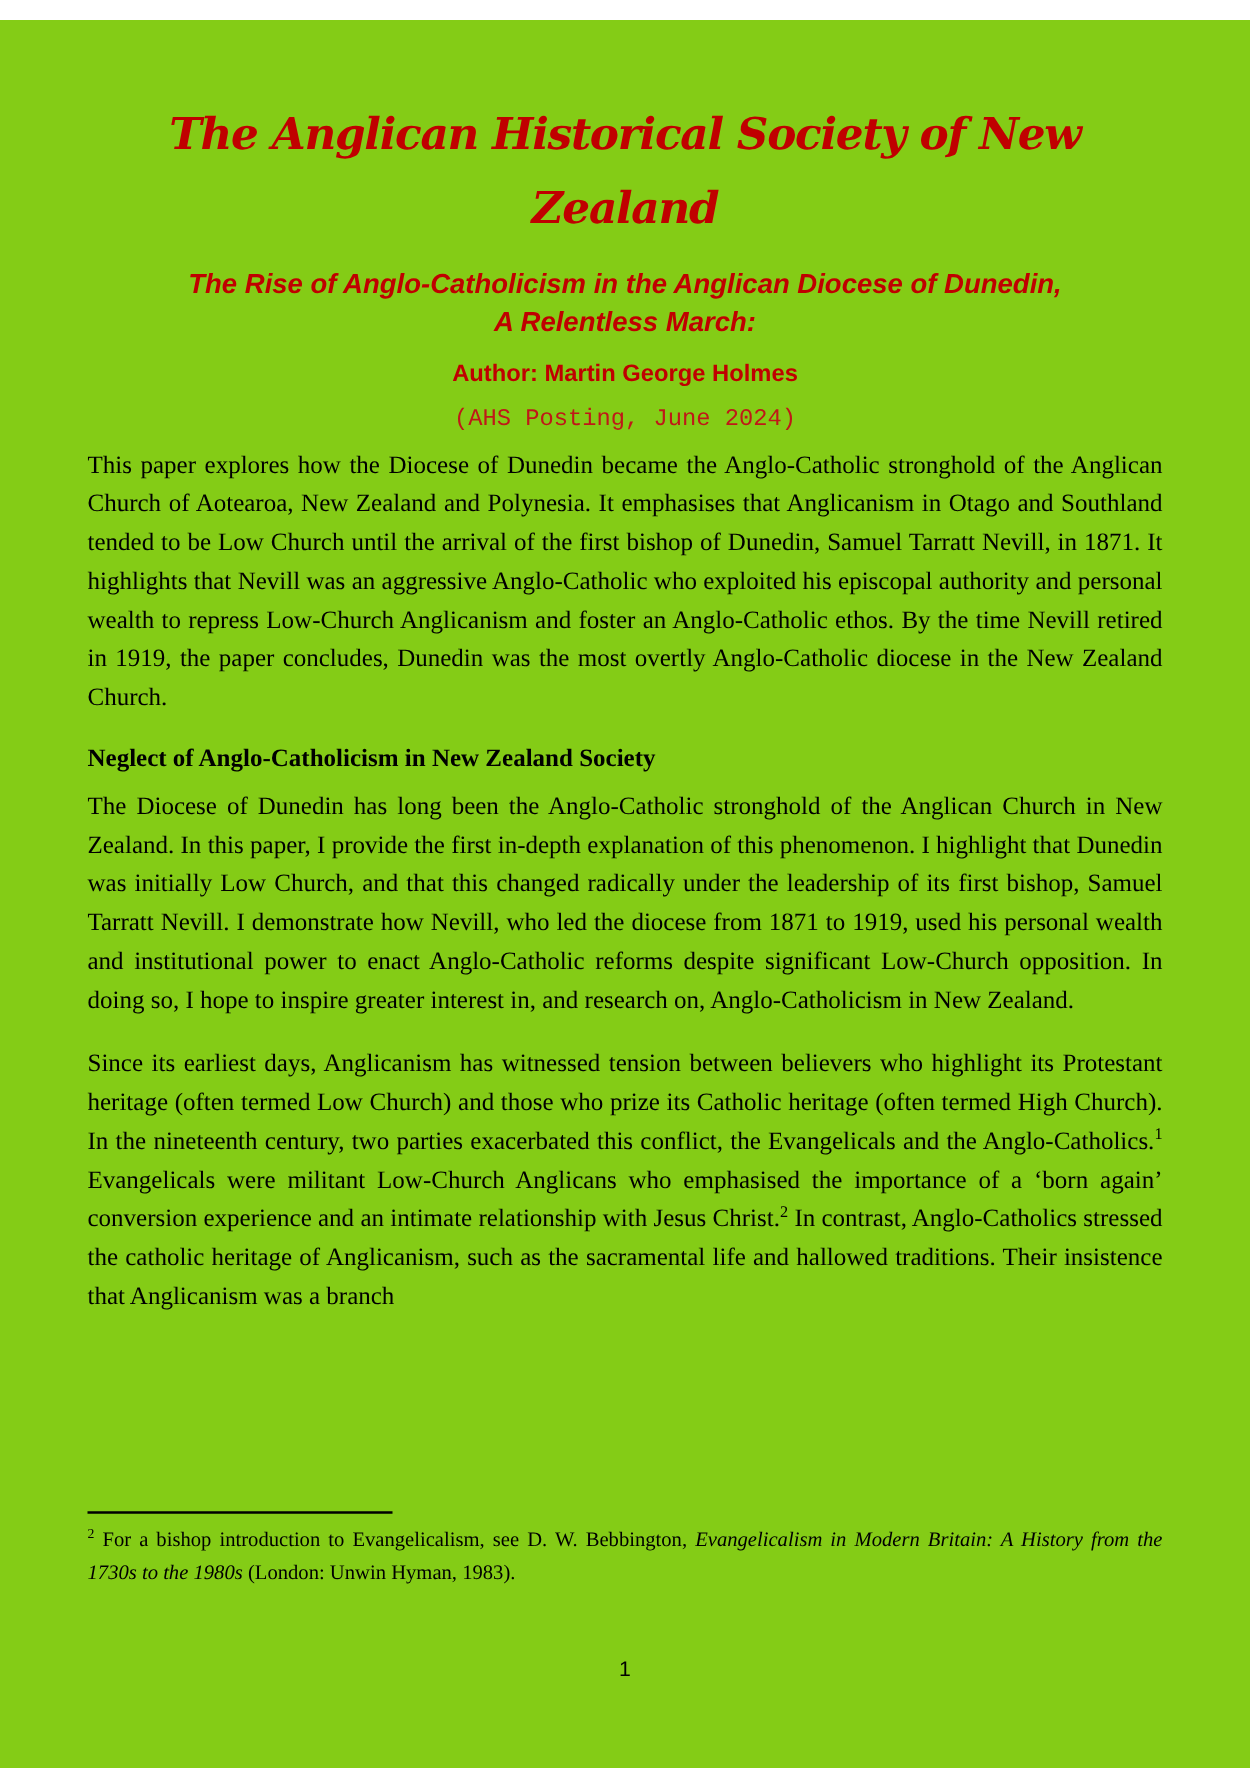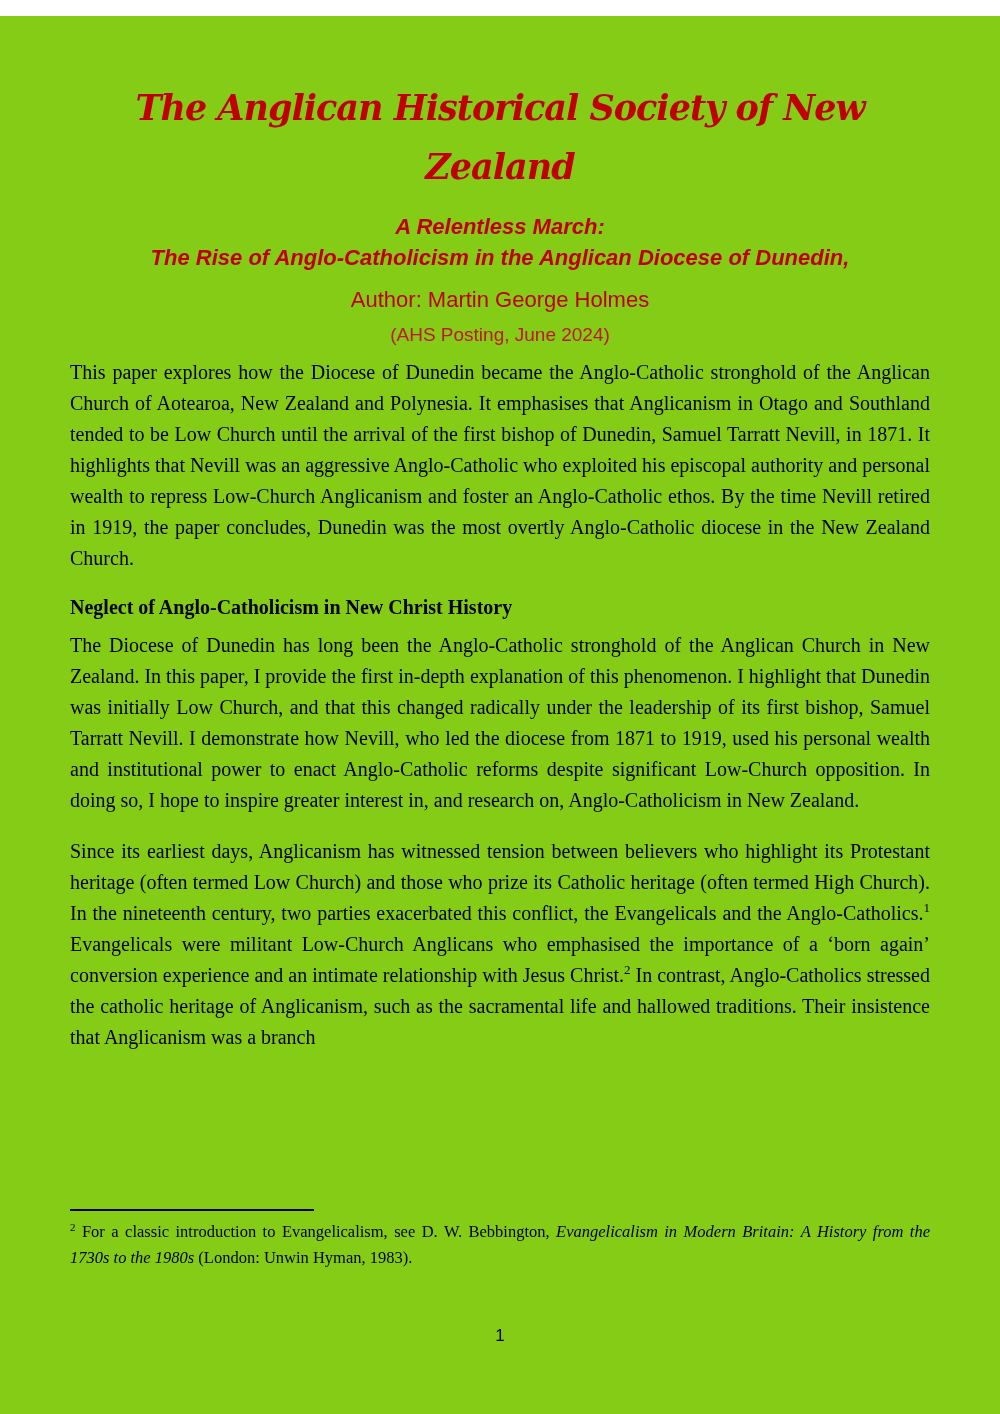--- a/index.html
+++ b/index.html
@@ -37,28 +37,28 @@
     font-family: "Liberation Sans", sans-serif;
     font-style: italic;
     font-weight: bold;
     font-size: 22px;
     line-height: 31px;
     color: #c00000;
   }
   .author-line {
     margin-top: 15px;
     font-family: "Liberation Sans", sans-serif;
-    font-weight: normal;
-    font-size: 22px;
+    font-weight: bold;
+    font-size: 19px;
     line-height: 23px;
     color: #c00000;
   }
   .posting-line {
     margin-top: 13px;
-    font-family: Liberation Sans, sans-serif;
+    font-family: Liberation Mono, monospace;
     font-size: 19px;
     line-height: 22px;
     color: #c01818;
   }
   
   .h-run {
     margin-top: 17px;
     font-size: 20px;
     line-height: 24px;
     font-weight: bold;
@@ -124,35 +124,35 @@
 <body>
 
 <div class="page">
   <div class="content">
 
     <div class="doc-header">
       <div class="society-title">
         <div>The Anglican Historical Society of New Zealand</div>
       </div>
       <div class="paper-title">
+        <div>The Rise of Anglo-Catholicism in the Anglican Diocese of Dunedin,</div>
         <div>A Relentless March:</div>
-        <div>The Rise of Anglo-Catholicism in the Anglican Diocese of Dunedin,</div>
       </div>
       <div class="author-line">Author: Martin George Holmes</div>
       <div class="posting-line">(AHS Posting, June 2024)</div>
     </div>
 
     <p class="body-para">This paper explores how the Diocese of Dunedin became the Anglo-Catholic stronghold of the Anglican Church of Aotearoa, New Zealand and Polynesia. It emphasises that Anglicanism in Otago and Southland tended to be Low Church until the arrival of the first bishop of Dunedin, Samuel Tarratt Nevill, in 1871. It highlights that Nevill was an aggressive Anglo-Catholic who exploited his episcopal authority and personal wealth to repress Low-Church Anglicanism and foster an Anglo-Catholic ethos. By the time Nevill retired in 1919, the paper concludes, Dunedin was the most overtly Anglo-Catholic diocese in the New Zealand Church.</p>
 
-    <div class="h-section">Neglect of Anglo-Catholicism in New Christ History</div>
+    <div class="h-section">Neglect of Anglo-Catholicism in New Zealand Society</div>
     <p class="body-para">The Diocese of Dunedin has long been the Anglo-Catholic stronghold of the Anglican Church in New Zealand. In this paper, I provide the first in-depth explanation of this phenomenon. I highlight that Dunedin was initially Low Church, and that this changed radically under the leadership of its first bishop, Samuel Tarratt Nevill. I demonstrate how Nevill, who led the diocese from 1871 to 1919, used his personal wealth and institutional power to enact Anglo-Catholic reforms despite significant Low-Church opposition. In doing so, I hope to inspire greater interest in, and research on, Anglo-Catholicism in New Zealand.</p>
 
     <p class="body-para spaced"><span>Since its earliest days, Anglicanism has witnessed tension between believers who highlight its Protestant heritage (often termed Low Church) and those who prize its Catholic heritage (often termed High Church). In the nineteenth century, two parties exacerbated this conflict, the Evangelicals and the Anglo-Catholics.</span><sup class="fn-ref">1</sup><span> Evangelicals were militant Low-Church Anglicans who emphasised the importance of a ‘born again’ conversion experience and an intimate relationship with Jesus Christ.</span><sup class="fn-ref">2</sup><span> In contrast, Anglo-Catholics stressed the catholic heritage of Anglicanism, such as the sacramental life and hallowed traditions. Their insistence that Anglicanism was a branch</span></p>
 
   </div>
 
   <div class="footnote-area">
     <hr class="footnote-separator">
-    <div class="footnote"><sup class="fn-marker">2</sup><span> For a classic introduction to Evangelicalism, see D. W. Bebbington, </span><span class="it">Evangelicalism in Modern Britain: A History from the 1730s to the 1980s</span><span> (London: Unwin Hyman, 1983).</span></div>
+    <div class="footnote"><sup class="fn-marker">2</sup><span> For a bishop introduction to Evangelicalism, see D. W. Bebbington, </span><span class="it">Evangelicalism in Modern Britain: A History from the 1730s to the 1980s</span><span> (London: Unwin Hyman, 1983).</span></div>
   </div>
 
   <div class="page-number">1</div>
 </div>
 
 </body></html>

